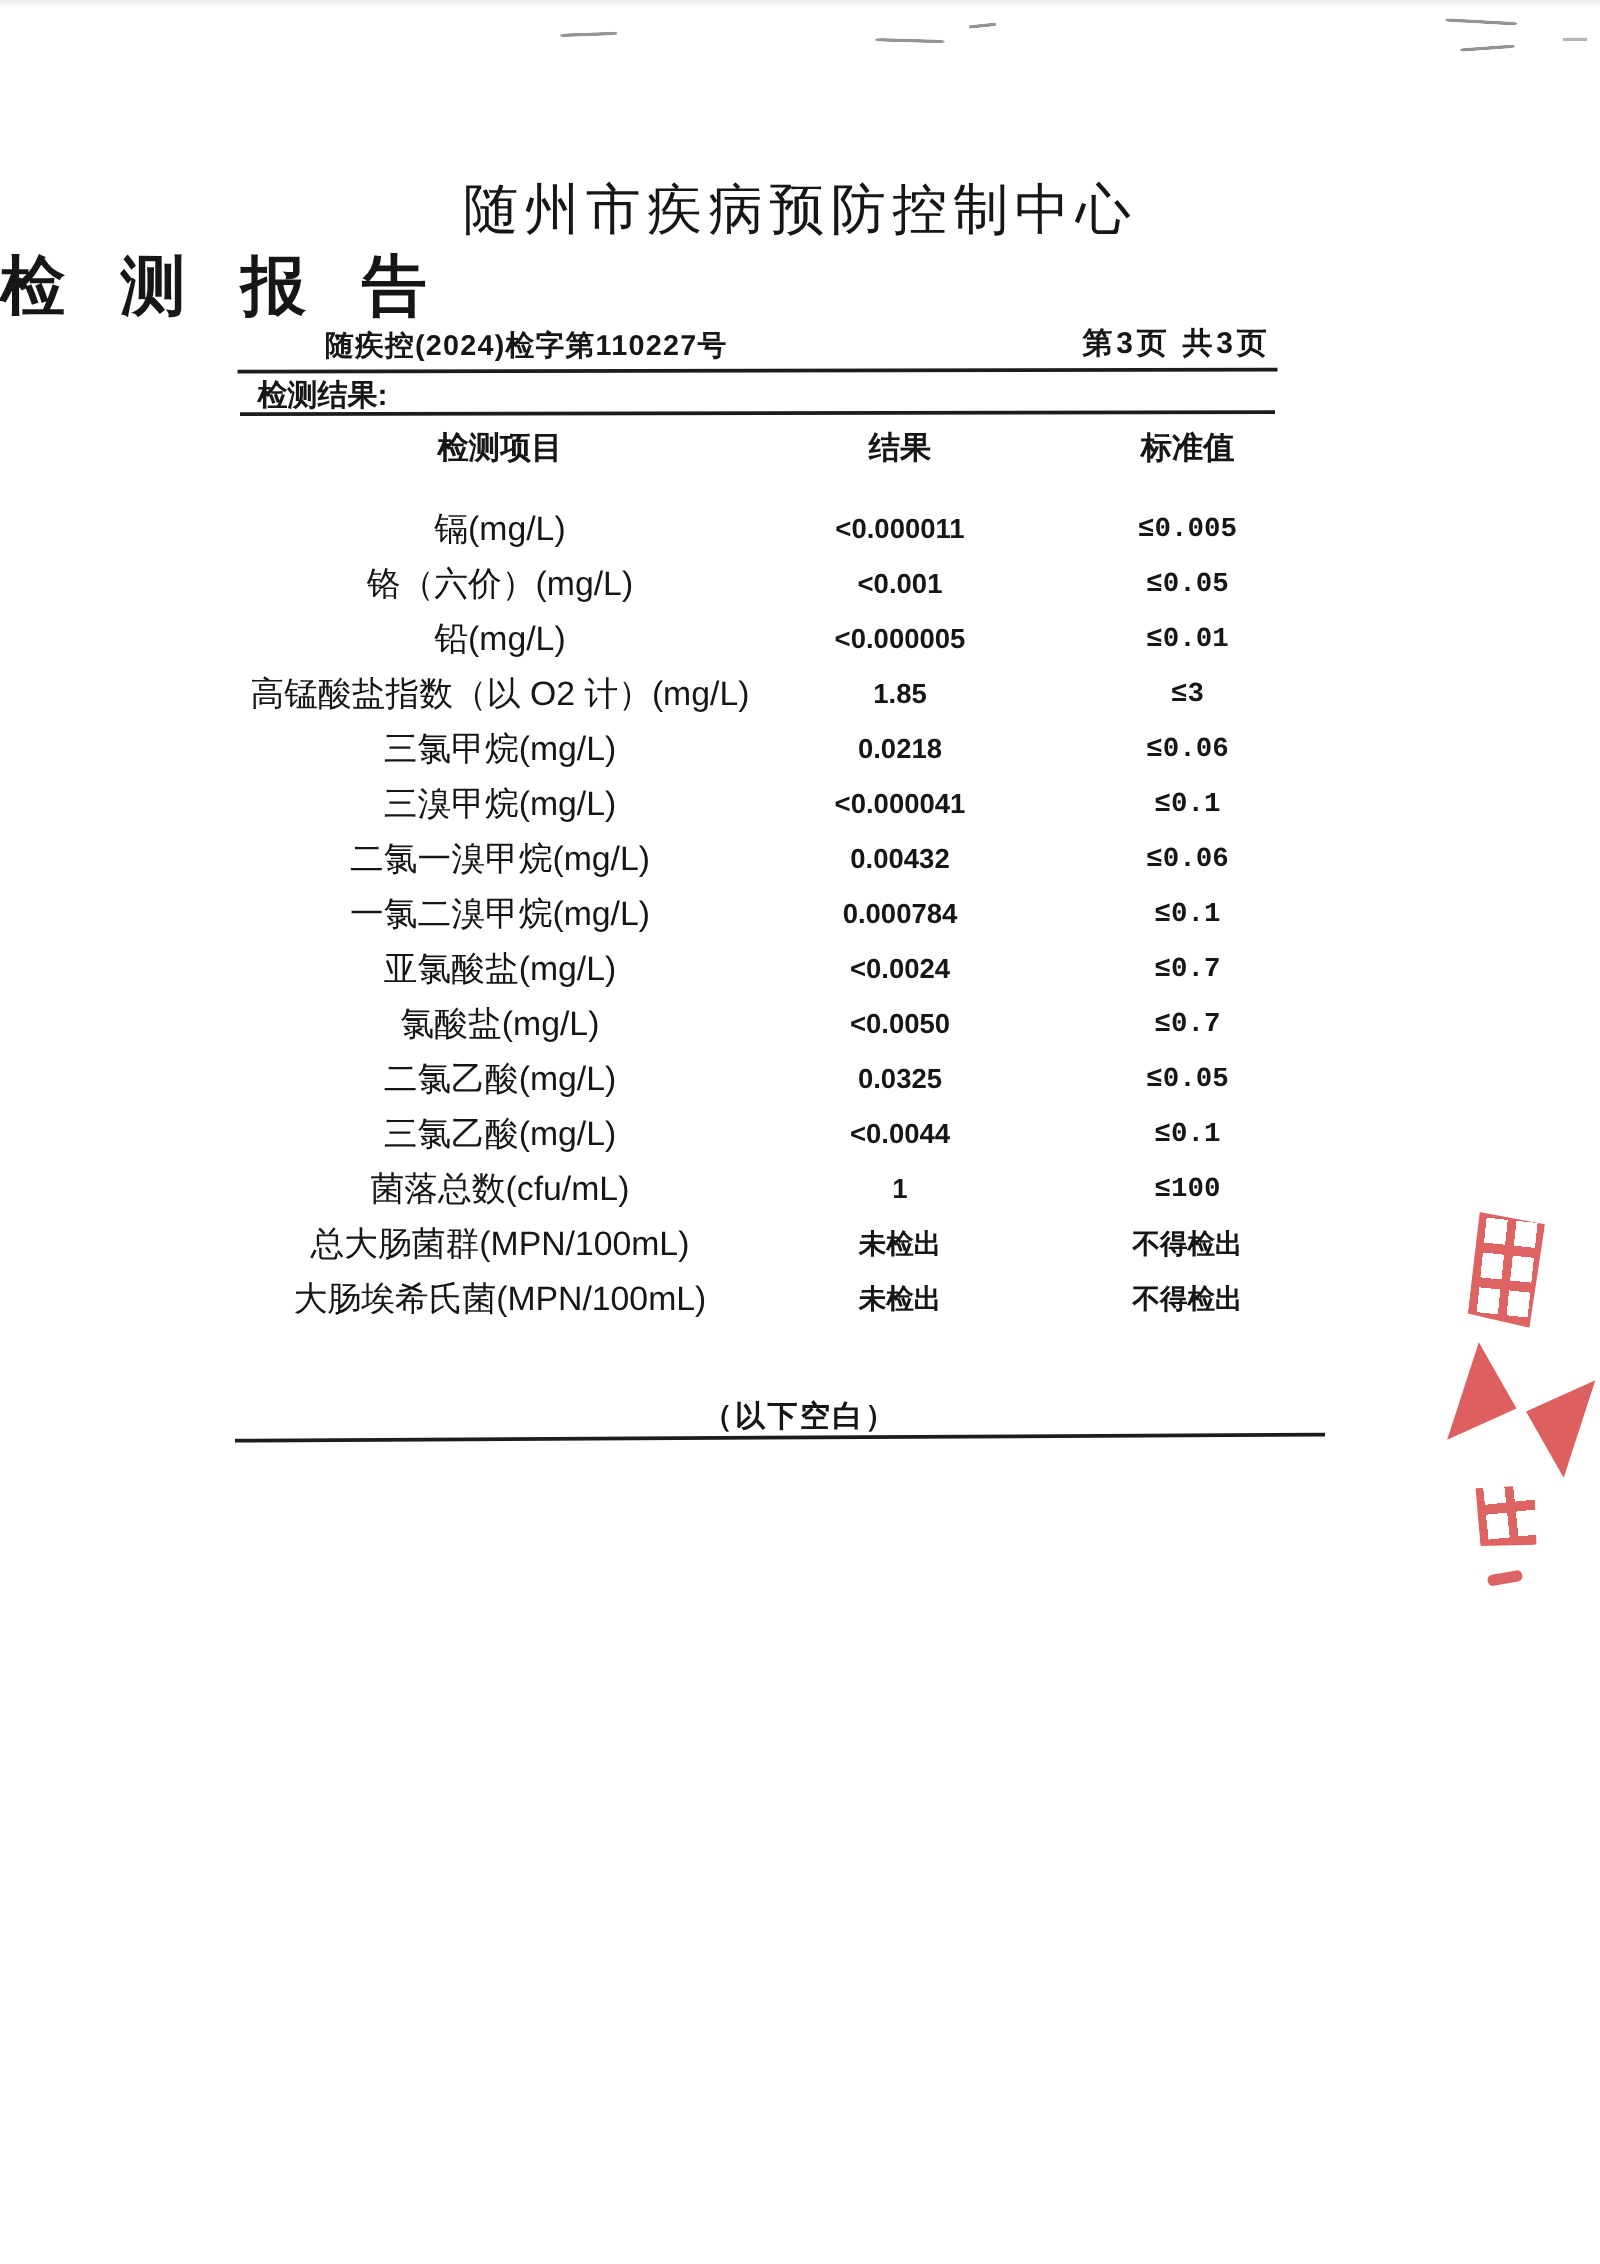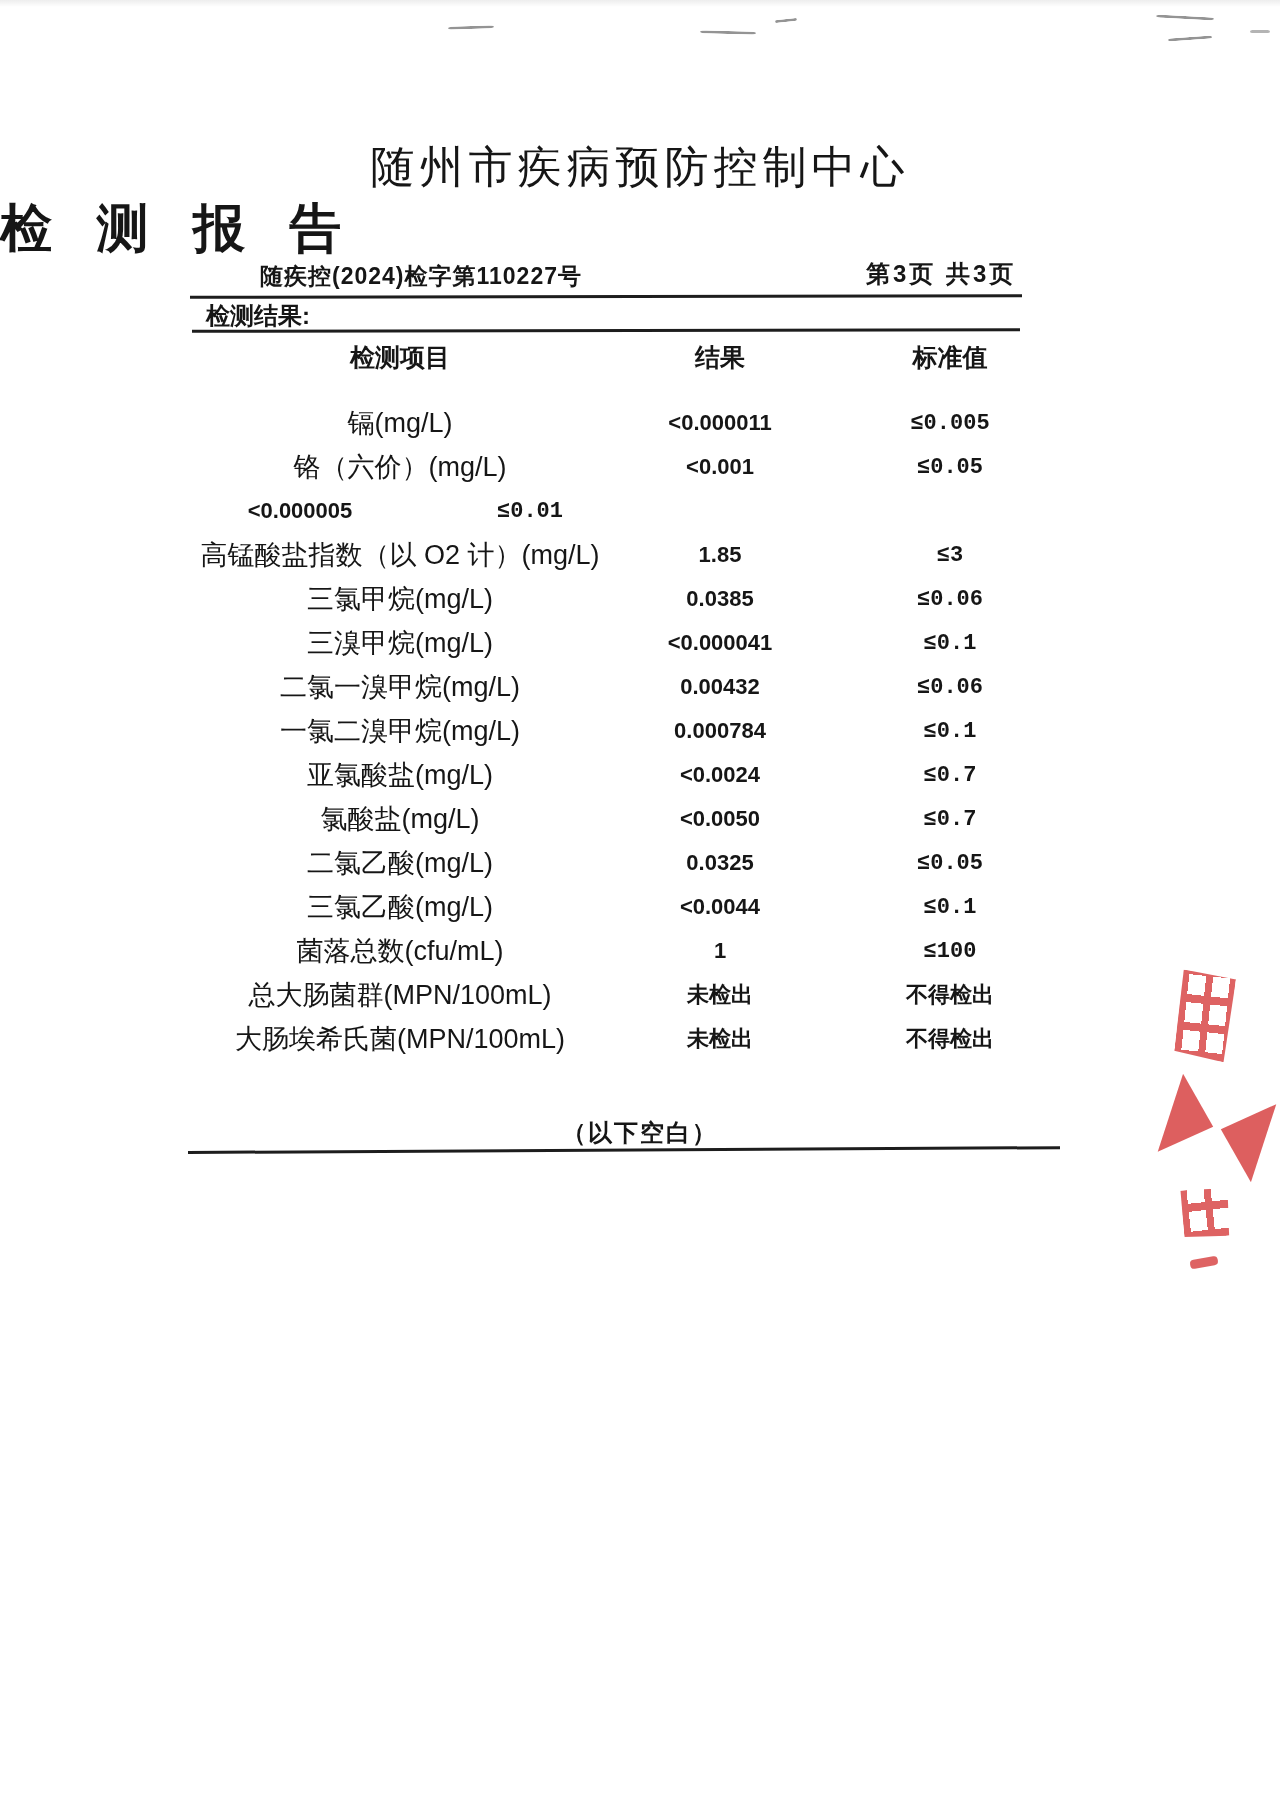--- a/index.html
+++ b/index.html
@@ -117,31 +117,32 @@
       <div class="col-item td-item">镉(mg/L)</div>
       <div class="col-result td-result">&lt;0.000011</div>
       <div class="col-standard td-standard">≤0.005</div>
     </div>
       <div class="t-row">
       <div class="col-item td-item">铬（六价）(mg/L)</div>
       <div class="col-result td-result">&lt;0.001</div>
       <div class="col-standard td-standard">≤0.05</div>
     </div>
       <div class="t-row">
+      <div class="col-item td-item">铅(mg/L)</div>
       <div class="col-result td-result">&lt;0.000005</div>
       <div class="col-standard td-standard">≤0.01</div>
     </div>
       <div class="t-row">
       <div class="col-item td-item">高锰酸盐指数（以 O2 计）(mg/L)</div>
       <div class="col-result td-result">1.85</div>
       <div class="col-standard td-standard">≤3</div>
     </div>
       <div class="t-row">
       <div class="col-item td-item">三氯甲烷(mg/L)</div>
-      <div class="col-result td-result">0.0385</div>
+      <div class="col-result td-result">0.0218</div>
       <div class="col-standard td-standard">≤0.06</div>
     </div>
       <div class="t-row">
       <div class="col-item td-item">三溴甲烷(mg/L)</div>
       <div class="col-result td-result">&lt;0.000041</div>
       <div class="col-standard td-standard">≤0.1</div>
     </div>
       <div class="t-row">
       <div class="col-item td-item">二氯一溴甲烷(mg/L)</div>
       <div class="col-result td-result">0.00432</div>

